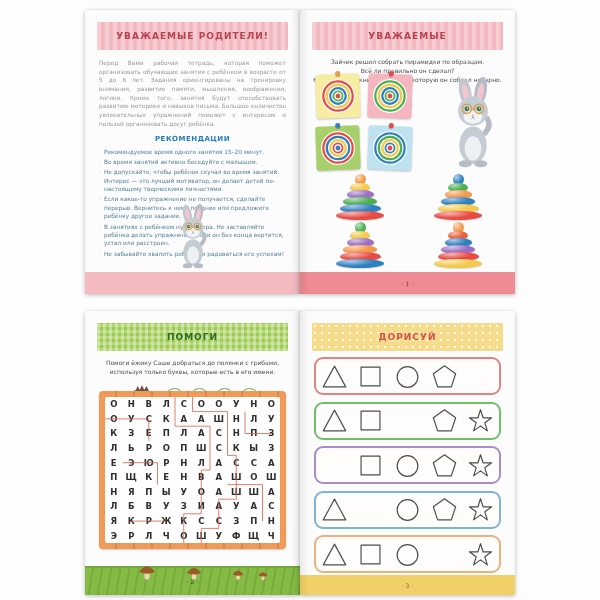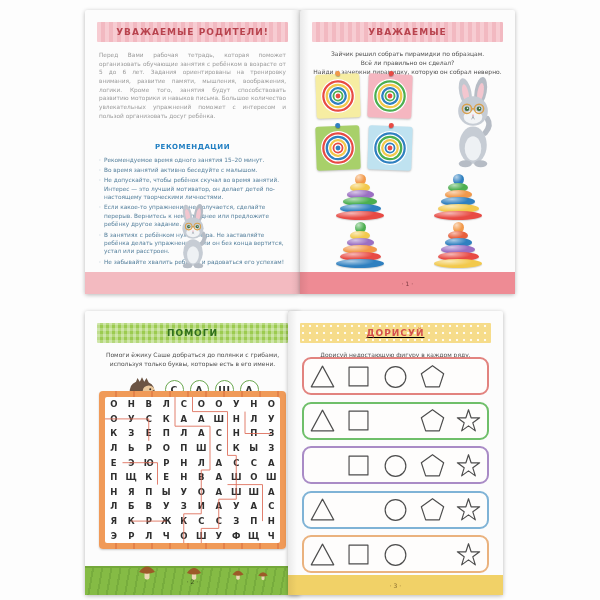--- a/index.html
+++ b/index.html
@@ -4,33 +4,33 @@
 <style>
   html,body{margin:0;padding:0;background:#ffffff;}
   .canvas{position:relative;width:600px;height:600px;background:#fdfdfd;overflow:hidden;
           font-family:"DejaVu Sans","Liberation Sans",sans-serif;}
   .page{position:absolute;width:215px;height:284px;background:#fcfcfc;border-radius:2px;
         box-shadow:0 1px 4px rgba(0,0,0,.28);}
   .fold{position:absolute;top:0;bottom:0;width:9px;pointer-events:none;}
   .fold.r{right:0;background:linear-gradient(to right,rgba(0,0,0,0),rgba(0,0,0,.07));}
   .fold.l{left:0;background:linear-gradient(to left,rgba(0,0,0,0),rgba(0,0,0,.07));}
 
-  .band{height:20px;margin:12px 12px 0;display:flex;align-items:center;justify-content:center;
+  .band{height:28px;margin:12px 12px 0;display:flex;align-items:center;justify-content:center;
         font-weight:bold;font-size:9px;letter-spacing:1px;border-radius:1px;}
   .band.pink{background:repeating-linear-gradient(90deg,#f7ccd2 0 4px,#f2b9c1 4px 8px);color:#b8434e;}
   .band.green{background:
       repeating-linear-gradient(90deg,rgba(255,255,255,.35) 0 3px,rgba(255,255,255,0) 3px 6px),
       repeating-linear-gradient(0deg,rgba(255,255,255,.25) 0 3px,rgba(255,255,255,0) 3px 6px),#9ccb50;
       color:#2f6e1d;}
   .band.yellow{background:
       radial-gradient(circle at 3px 3px,rgba(255,255,255,.85) 1px,rgba(255,255,255,0) 1.6px),#f6dc8a;
       background-size:7px 7px;color:#d4504c;}
 
   .intro{margin:9px 14px 0;font-size:5.8px;line-height:1.5;color:#9b9b9b;text-align:justify;}
-  .rec-title{margin-top:22px;text-align:center;font-size:7px;font-weight:bold;color:#1f7ec2;letter-spacing:.5px;}
+  .rec-title{margin-top:6px;text-align:center;font-size:7px;font-weight:bold;color:#1f7ec2;letter-spacing:.5px;}
   .rec-list{margin:5px 14px 0;padding:0;list-style:none;font-size:5.8px;line-height:1.45;color:#56809d;}
   .rec-list li{margin-bottom:2px;padding-left:5px;position:relative;}
   .rec-list li::before{content:"·";position:absolute;left:0;top:0;}
 
   .instr{margin:7px 10px 0;font-size:6px;line-height:1.5;color:#4f4f4f;text-align:center;}
 
   .footer{position:absolute;left:0;right:0;bottom:0;display:flex;align-items:center;justify-content:center;}
   .footer.pink-light{height:22px;background:#f3bac0;}
   .footer.pink{height:22px;background:#ee8b94;font-size:6px;color:#7c3a41;}
   .footer.grass{height:27px;background:
@@ -393,21 +393,21 @@
           <path d="M2,9 Q10,-2 18,9 Q10,12.5 2,9 Z" fill="#9c5a28"></path>
         </svg>
         <svg viewBox="0 0 20 18" width="12" height="11" style="position: absolute; left: 172px; bottom: 0px;">
           <rect x="7.5" y="8" width="5" height="8.5" rx="2" fill="#ecd9b4"></rect>
           <path d="M2,9 Q10,-2 18,9 Q10,12.5 2,9 Z" fill="#9c5a28"></path>
         </svg>
       </div>
     <div class="fold r"></div>
   </div>
 
-  <div class="page" style="left:288px;top:311px;text-decoration:underline;">
+  <div class="page" style="left:300px;top:311px;">
     <div class="band yellow">
       <span>ДОРИСУЙ</span>
     </div>
     <div class="instr">Дорисуй недостающую фигуру в каждом ряду.</div>
     <div class="shape-rows" id="shape-rows">
         <div class="srow" style="border-color: rgb(226, 131, 127);">
           <span class="slot">
             <svg viewBox="0 0 30 30">
               <polygon fill="none" stroke="#4d4d4d" stroke-width="1.3" stroke-linejoin="round" points="15,3.5 27.5,26.5 2.5,26.5"></polygon>
             </svg>

